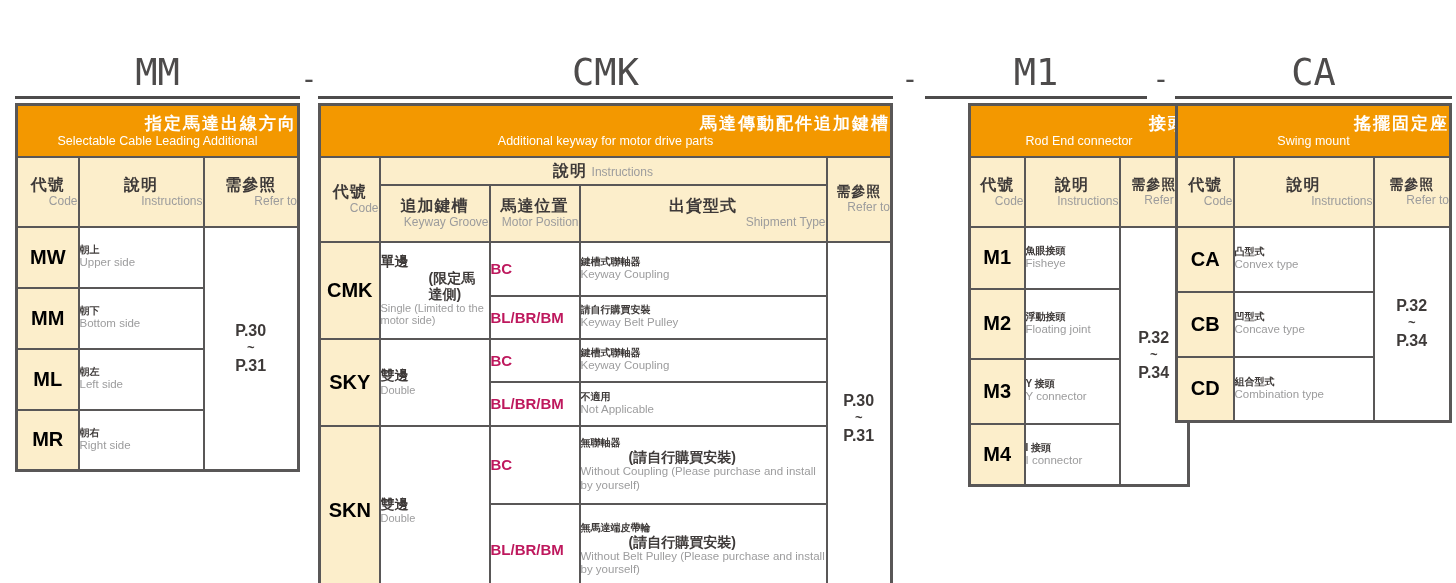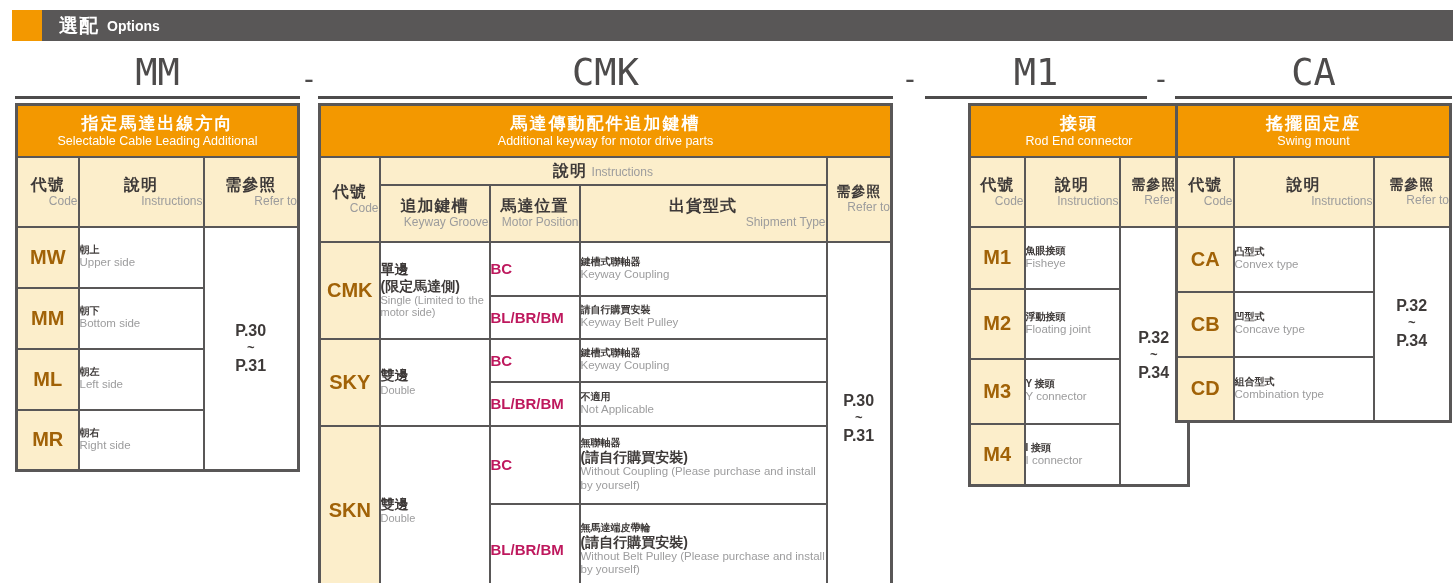--- a/index.html
+++ b/index.html
@@ -17,52 +17,45 @@
   .model-code{position:absolute;top:50px;height:46px;border-bottom:3px solid #4D4B4B;
     text-align:center;font-family:"DejaVu Sans Mono",monospace;font-size:37px;color:#4D4B4B;line-height:46px;}
   .code-dash{position:absolute;top:50px;height:46px;text-align:center;
     font-family:"DejaVu Sans Mono",monospace;font-size:28px;color:#4D4B4B;line-height:60px;}
 
   
   .tbl-wrap{position:absolute;}
   table.opt{border-collapse:collapse;table-layout:fixed;width:100%;background:#ffffff;border:3px solid #595757;}
   table.opt td{border:2px solid #595757;padding:0;overflow:hidden;}
   .band{background:#F39800;color:#ffffff;text-align:center;vertical-align:middle;}
-  .band-cjk{font-size:17px;font-weight:bold;letter-spacing:2px;line-height:1.25;}
+  .band-cjk{font-size:17px;font-weight:bold;letter-spacing:2px;line-height:1.25;text-align:right;}
   .band-en{font-size:12.5px;line-height:1.2;}
   .hdr{background:#FCEECB;text-align:center;vertical-align:middle;}
   .h-cjk{font-size:16px;font-weight:bold;color:#3E3A39;line-height:1.2;letter-spacing:1px;}
   .h-en{font-size:12px;color:#9C9C9D;line-height:1.2;text-align:right;}
   .h-inline .h-cjk,.h-inline .h-en{display:inline;}
   .code-cell{background:#FCEECB;text-align:center;vertical-align:middle;
-    font-weight:bold;font-size:20px;color:#a16207;}
+    font-weight:bold;font-size:20px;color:#000000;}
   .instr{background:#ffffff;vertical-align:middle;padding:3px 6px;}
   .i-cjk{font-size:10px;font-weight:bold;color:#3E3A39;line-height:1.2;}
-  .i-cjk2{font-size:14px;font-weight:bold;color:#3E3A39;line-height:1.15;}
+  .i-cjk2{font-size:14px;font-weight:bold;color:#3E3A39;line-height:1.15;margin-left:48px;}
   .i-en{font-size:11.5px;color:#9C9C9D;line-height:1.15;}
   .motor-cell{background:#ffffff;vertical-align:middle;padding:3px 6px;
     font-weight:bold;font-size:15px;color:#be185d;}
   .refer-cell{background:#ffffff;text-align:center;vertical-align:middle;
     font-weight:bold;font-size:16px;color:#3E3A39;}
   .r-tilde{font-size:13px;font-weight:bold;color:#3E3A39;line-height:1.3;}
   .keyway-cell .i-cjk{font-size:14px;}
   .keyway-cell .i-en{font-size:11px;}
 </style>
 </head>
 <body>
 
 <div class="page">
 
-  <div class="topbar">
-    <div class="topbar-square"></div>
-    <div class="topbar-text">
-      <span class="topbar-cjk">選配</span>
-      <span class="topbar-en">Options</span>
-    </div>
-  </div>
 
   <div class="model-code" style="left:15px;width:285px;">MM</div>
   <div class="code-dash" style="left:294px;width:30px;">-</div>
   <div class="model-code" style="left:318px;width:575px;">CMK</div>
   <div class="code-dash" style="left:895px;width:30px;">-</div>
   <div class="model-code" style="left:925px;width:222px;">M1</div>
   <div class="code-dash" style="left:1147px;width:28px;">-</div>
   <div class="model-code" style="left:1175px;width:277px;">CA</div>
 
   <div class="tbl-wrap" style="left:15px;top:103px;width:285px;">

